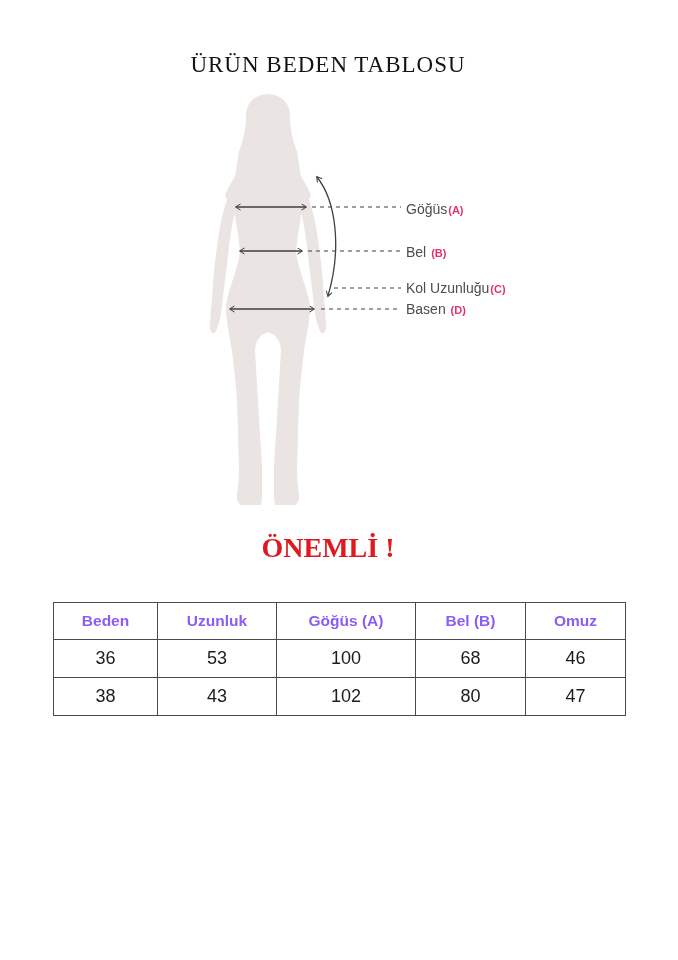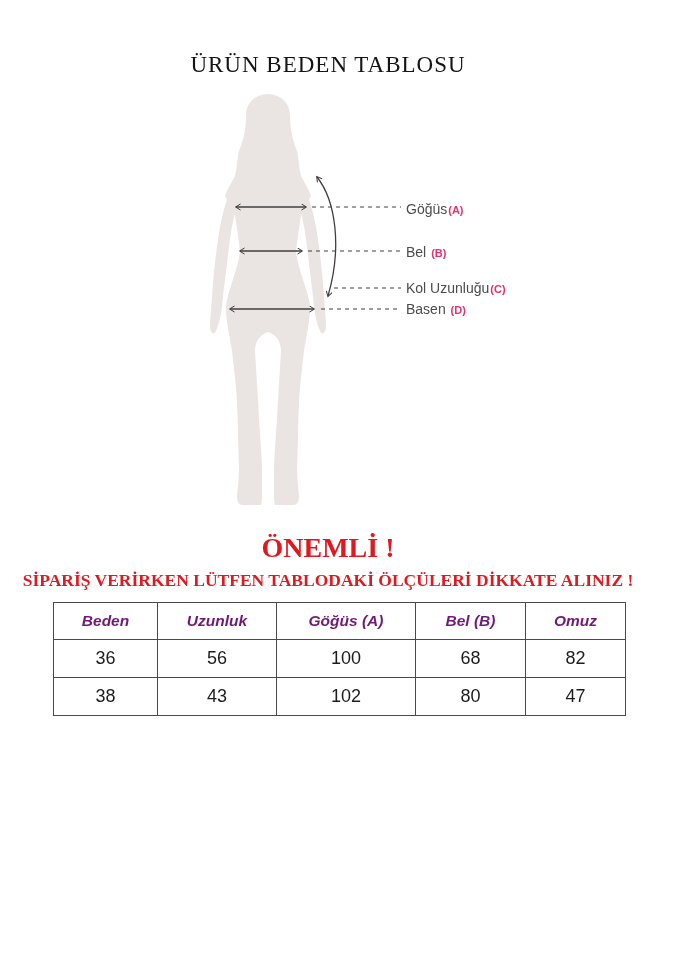--- a/index.html
+++ b/index.html
@@ -98,22 +98,21 @@
   .size-table th, .size-table td {
     border: 1px solid var(--table-border);
     text-align: center;
     vertical-align: middle;
     color: var(--text-dark);
   }
   .size-table th {
     height: 37px;
     font-size: 15.5px;
     font-weight: bold;
-    color: #701a75;
-    font-style: italic;
+    color: #8b5cf6;
   }
   .size-table td {
     height: 38px;
     font-size: 18px;
     font-weight: normal;
   }
   .col-0 { width: 104px; }
   .col-1 { width: 119px; }
   .col-2 { width: 139px; }
   .col-3 { width: 110px; }
@@ -219,21 +218,20 @@
     </div>
     <div class="measure-label" style="top:280px;">
       <span>Kol Uzunluğu</span><span class="code">(C)</span>
     </div>
     <div class="measure-label" style="top:301px;">
       <span>Basen</span> <span class="code">(D)</span>
     </div>
   </div>
 
   <div class="notice-heading">ÖNEMLİ !</div>
-  <div class="notice-subheading">SİPARİŞ VERİRKEN LÜTFEN TABLODAKİ ÖLÇÜLERİ DİKKATE ALINIZ !</div>
 
   <table class="size-table">
     <colgroup>
       <col class="col-0">
         <col class="col-1">
         <col class="col-2">
         <col class="col-3">
         <col class="col-4">
     </colgroup>
     <thead>
@@ -241,24 +239,24 @@
         <th>Beden</th>
         <th>Uzunluk</th>
         <th>Göğüs (A)</th>
         <th>Bel (B)</th>
         <th>Omuz</th>
       </tr>
     </thead>
     <tbody>
       <tr>
         <td>36</td>
-        <td>56</td>
+        <td>53</td>
         <td>100</td>
         <td>68</td>
-        <td>82</td>
+        <td>46</td>
       </tr>
       <tr>
         <td>38</td>
         <td>43</td>
         <td>102</td>
         <td>80</td>
         <td>47</td>
       </tr>
     </tbody>
   </table>

